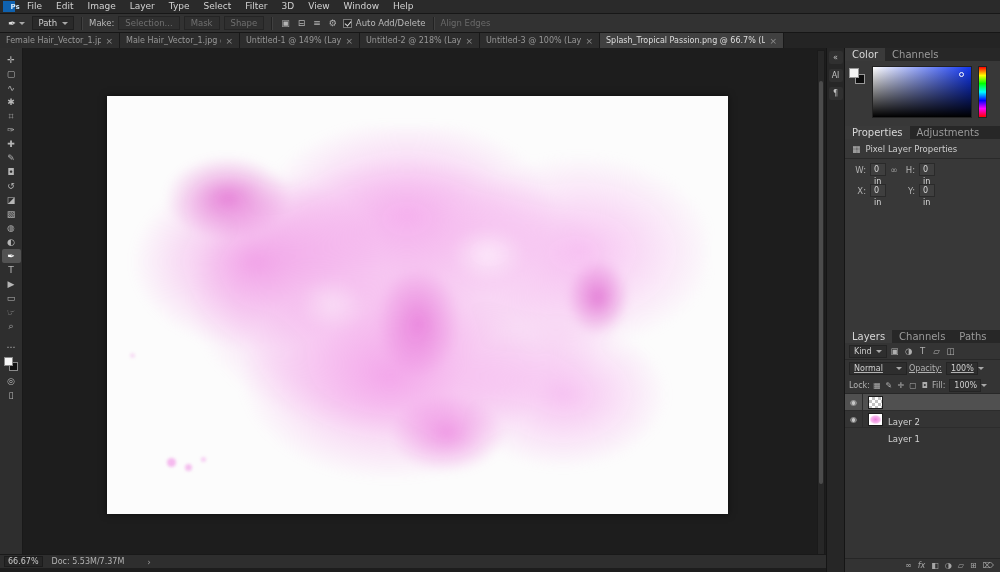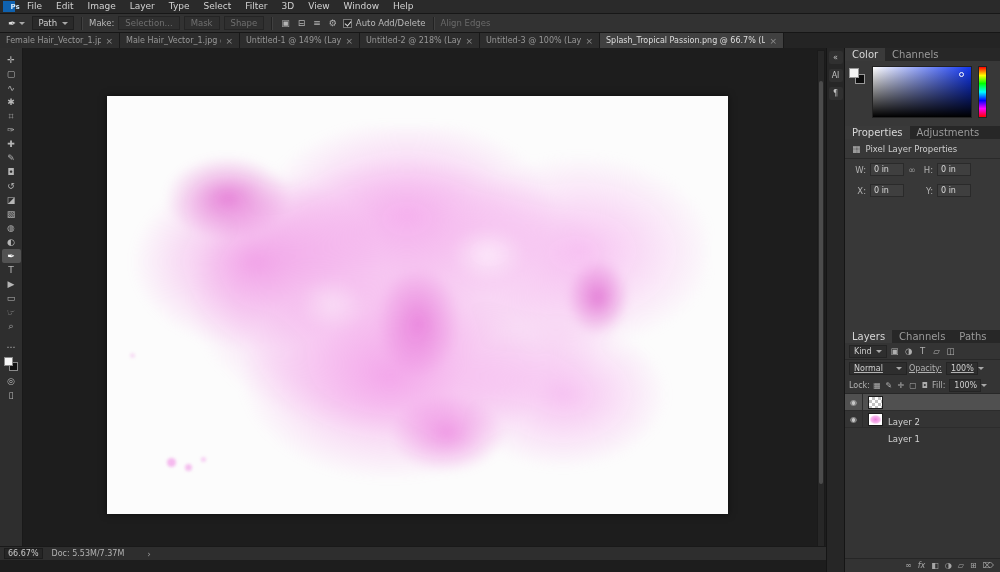--- a/index.html
+++ b/index.html
@@ -71,21 +71,21 @@
       radial-gradient(ellipse 140px 100px at 75% 75%, rgba(244,170,237,.7), rgba(244,170,237,0) 75%),
       radial-gradient(ellipse 280px 180px at 48% 48%, rgba(243,172,235,.55), rgba(243,172,235,.28) 60%, rgba(243,172,235,0) 78%);}
   .splash-dots{position:absolute;left:60px;top:362px;width:9px;height:9px;border-radius:50%;
       background:rgba(238,130,225,.55);filter:blur(1.5px);
       box-shadow:17px 5px 0 -1px rgba(238,130,225,.5), 32px -3px 0 -2px rgba(243,160,235,.5),
                  -39px -107px 0 -2px rgba(240,150,230,.3);}
   .vscroll{position:absolute;right:1px;top:2px;width:8px;bottom:2px;background:#272727;border:1px solid #1a1a1a;}
   .vscroll-thumb{position:absolute;left:1px;right:1px;top:6%;height:80%;background:#4b4b4b;border-radius:3px;}
 
   
-  .statusbar{position:absolute;left:0;right:174px;bottom:12px;height:14px;background:#2e2e2e;
+  .statusbar{position:absolute;left:0;right:174px;bottom:4px;height:14px;background:#2e2e2e;
              border-top:1px solid #191919;display:flex;align-items:center;gap:9px;padding:0 4px;
              font-size:8px;color:#b3b3b3;z-index:6;}
   .zoom-field{background:#262626;border:1px solid #1c1c1c;padding:0 3px;height:11px;line-height:10px;color:#c9c9c9;}
   .status-chevron{color:#9a9a9a;font-size:9px;margin-left:14px;}
 
   
   .side{position:absolute;right:0;top:48px;width:174px;bottom:0;display:flex;z-index:7;}
   .collapse-strip{width:18px;background:#262626;border-left:1px solid #151515;display:flex;
                   flex-direction:column;align-items:center;padding-top:3px;gap:5px;}
   .collapse-btn{width:14px;height:13px;display:flex;align-items:center;justify-content:center;
@@ -110,21 +110,21 @@
            background:linear-gradient(to bottom,#f00,#ff0 17%,#0f0 33%,#0ff 50%,#00f 67%,#f0f 83%,#f00);}
 
   
   .panel.properties{height:204px;}
   .props-body{flex:1;background:#383838;display:flex;flex-direction:column;}
   .props-title{display:flex;align-items:center;gap:5px;height:20px;padding:0 7px;
                border-bottom:1px solid #2a2a2a;font-size:8.5px;color:#cfcfcf;flex:none;}
   .props-title .p-icon{font-size:9px;color:#b9b9b9;}
   .prop-row{display:flex;align-items:center;height:21px;padding:0 8px;font-size:8.5px;color:#b3b3b3;flex:none;}
   .prop-label{width:13px;text-align:right;margin-right:4px;}
-  .prop-input{width:34px;height:13px;line-height:12px;background:#3f3f3f;border:1px solid #2a2a2a;
+  .prop-input{width:16px;height:13px;line-height:12px;background:#3f3f3f;border:1px solid #2a2a2a;
               color:#dcdcdc;padding:0 3px;font-size:8px;}
   .prop-link{width:16px;text-align:center;color:#9d9d9d;font-size:9px;}
 
   
   .panel.layers{flex:1;}
   .layers-body{flex:1;background:#343434;display:flex;flex-direction:column;}
   .lrow{display:flex;align-items:center;gap:2px;padding:0 4px;flex:none;font-size:8px;color:#b3b3b3;}
   .layers-filter{height:17px;border-bottom:1px solid #282828;}
   .mini-select{display:flex;align-items:center;gap:4px;height:13px;padding:0 4px;background:#2e2e2e;
                border:1px solid #242424;color:#cfcfcf;font-size:8px;}

